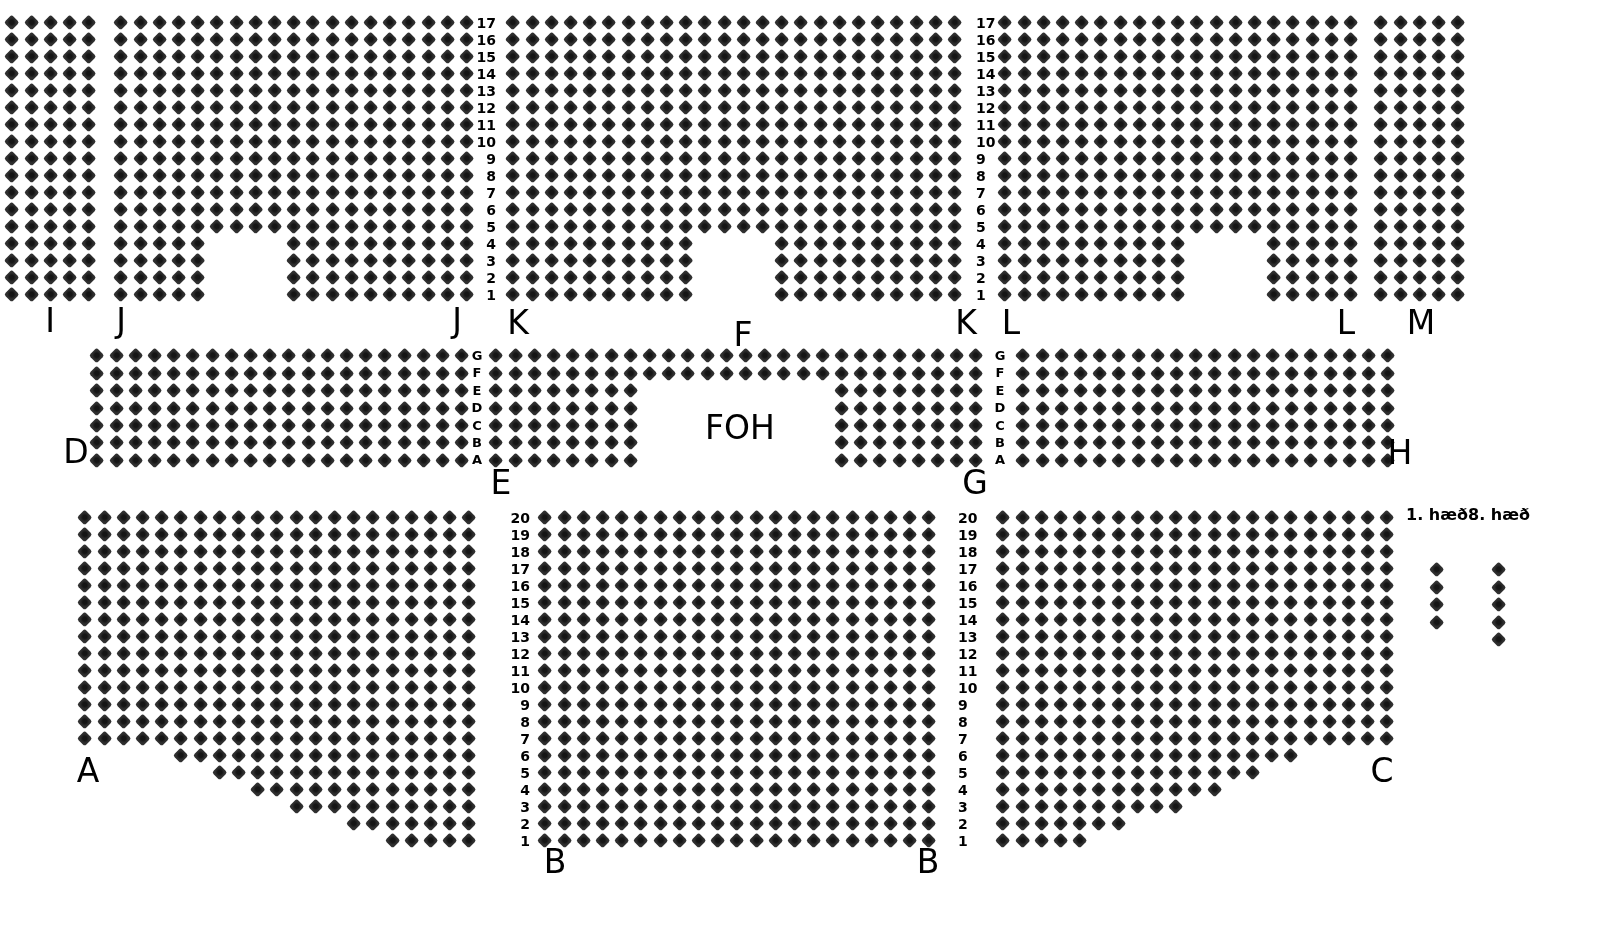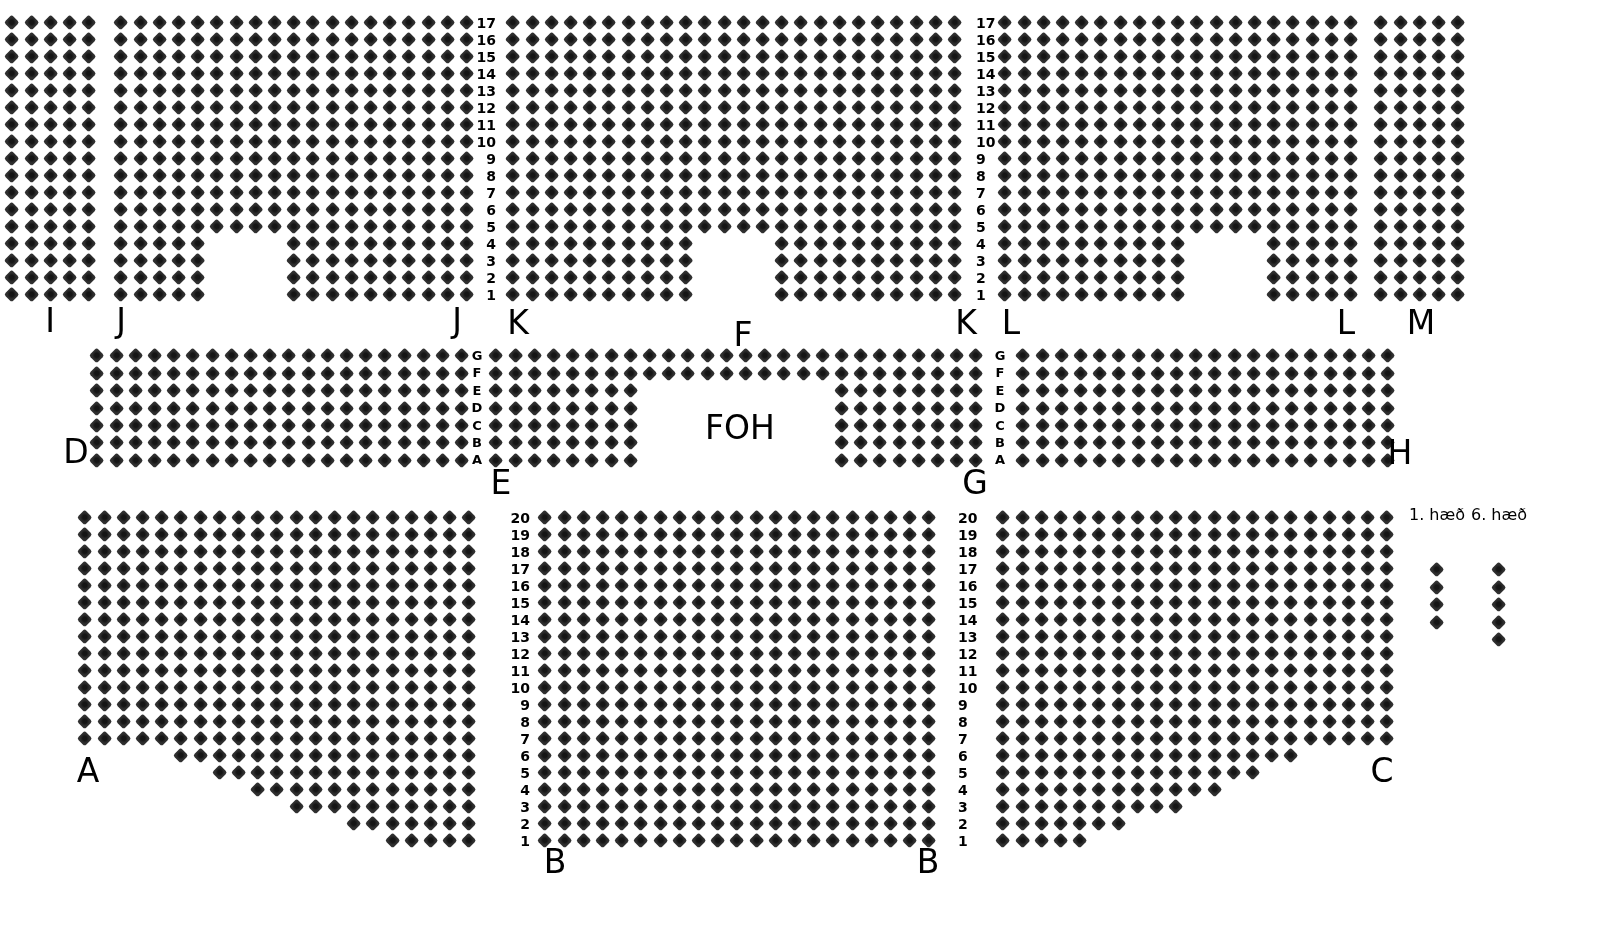--- a/index.html
+++ b/index.html
@@ -38,21 +38,21 @@
     white-space:nowrap;
   }
   .row-label.num{font-size:14px;}
   .row-label.letter{font-size:13px;}
   .row-label.align-right{transform:translate(-100%,-50%);}
   .row-label.align-left{transform:translate(0,-50%);}
   .row-label.align-center{transform:translate(-50%,-50%);}
   .legend-label{
     position:absolute;
     transform:translate(-50%,-50%);
-    font-weight:400;
+    font-weight:700;
     font-size:16px;
     color:#000;
     white-space:nowrap;
   }
 </style>
 </head>
 <body>
 
 <div id="chart" style="width: 1610px; height: 950px; background: rgb(255, 255, 255); --seat-fill: #2e2e2e; --seat-inner: #151515;">
     <div>
@@ -2920,20 +2920,20 @@
     <div class="sec-label" style="left: 928px; top: 861px;">B</div>
     <div class="sec-label" style="left: 1382px; top: 770px;">C</div>
     <div>
       <div class="legend-label" style="left: 1437px; top: 514px;">1. hæð</div>
       <div class="seat" style="left: 1431.35px; top: 564.35px;"></div>
       <div class="seat" style="left: 1431.35px; top: 581.75px;"></div>
       <div class="seat" style="left: 1431.35px; top: 599.15px;"></div>
       <div class="seat" style="left: 1431.35px; top: 616.55px;"></div>
     </div>
     <div>
-      <div class="legend-label" style="left: 1499px; top: 514px;">6. hæð</div>
+      <div class="legend-label" style="left: 1499px; top: 514px;">8. hæð</div>
       <div class="seat" style="left: 1493.35px; top: 564.35px;"></div>
       <div class="seat" style="left: 1493.35px; top: 581.75px;"></div>
       <div class="seat" style="left: 1493.35px; top: 599.15px;"></div>
       <div class="seat" style="left: 1493.35px; top: 616.55px;"></div>
       <div class="seat" style="left: 1493.35px; top: 633.95px;"></div>
     </div>
   </div>
 
 </body></html>

